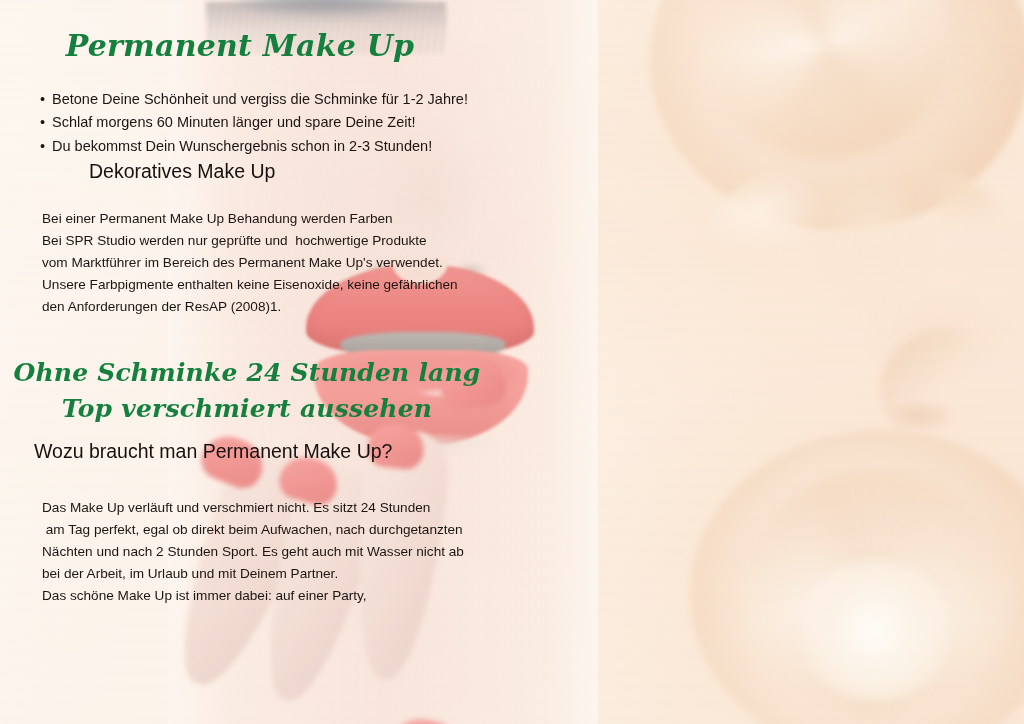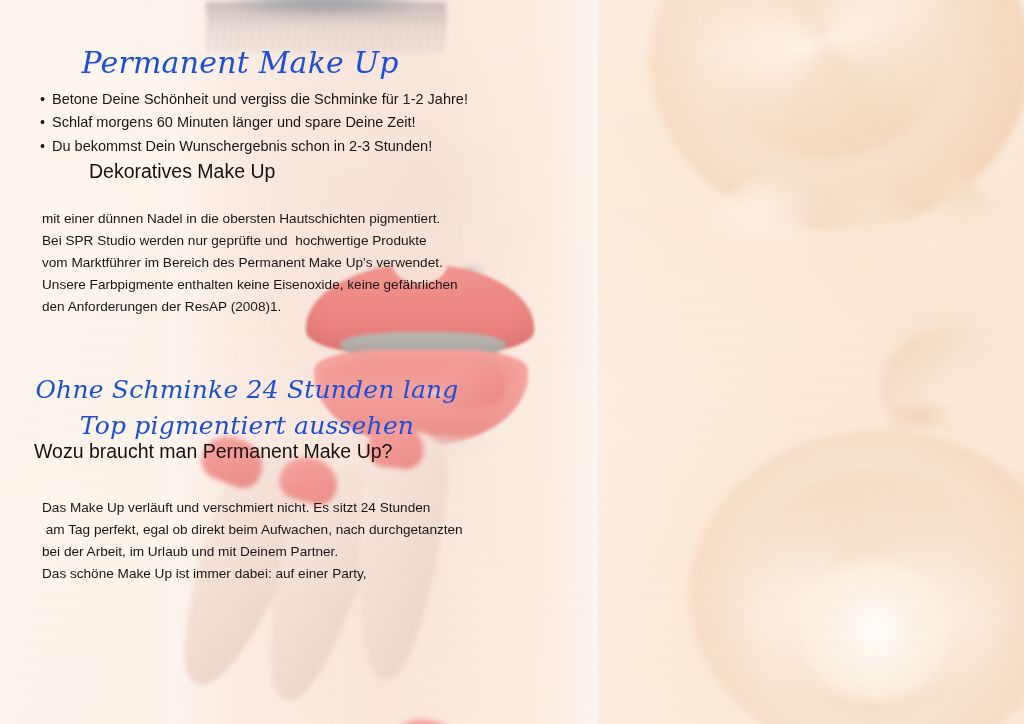--- a/index.html
+++ b/index.html
@@ -169,24 +169,23 @@
 
   
   #content{position:absolute;inset:0;}
 
   .col{position:absolute;}
   #col-left{left:0;top:0;width:520px;height:724px;}
   #col-right{left:528px;top:0;width:496px;height:724px;}
 
   .script-title{
     font-family:"DejaVu Serif",serif;
-    font-weight:normal;font-style:italic;
-    color:#1d4ed8;
+    font-weight:bold;font-style:italic;
+    color:#15803d;
     letter-spacing:.2px;
-    margin-top:17px;
   }
   #title-main{
     position:absolute;left:0;top:30px;width:480px;
     text-align:center;font-size:30px;line-height:1.05;
   }
   .bullets{
     position:absolute;left:40px;top:88px;width:460px;
     font-size:14.5px;line-height:1.62;color:#1b1513;
   }
   .bullets .bullet{display:flex;align-items:flex-start;}
@@ -265,37 +264,38 @@
         </div>
         <div class="bullet">
           <span class="dot">•</span>
           <span>Du bekommst Dein Wunschergebnis schon in 2-3 Stunden!</span>
         </div>
       </div>
 
       <div class="h-sub" id="h-dekoratives">Dekoratives Make Up</div>
 
       <div class="body-block" id="p-behandlung">
-        <span class="line">mit einer dünnen Nadel in die obersten Hautschichten pigmentiert.</span>
+        <span class="line">Bei einer Permanent Make Up Behandung werden Farben</span>
         <span class="line">Bei SPR Studio werden nur geprüfte und  hochwertige Produkte</span>
         <span class="line">vom Marktführer im Bereich des Permanent Make Up's verwendet.</span>
         <span class="line">Unsere Farbpigmente enthalten keine Eisenoxide, keine gefährlichen</span>
         <span class="line">den Anforderungen der ResAP (2008)1.</span>
       </div>
 
       <div class="script-title" id="title-ohne">
         <div>Ohne Schminke 24 Stunden lang</div>
-        <div>Top pigmentiert aussehen</div>
+        <div>Top verschmiert aussehen</div>
       </div>
 
       <div class="h-sub" id="h-wozu">Wozu braucht man Permanent Make Up?</div>
 
       <div class="body-block" id="p-wozu">
         <span class="line">Das Make Up verläuft und verschmiert nicht. Es sitzt 24 Stunden</span>
         <span class="line"> am Tag perfekt, egal ob direkt beim Aufwachen, nach durchgetanzten</span>
+        <span class="line">Nächten und nach 2 Stunden Sport. Es geht auch mit Wasser nicht ab</span>
         <span class="line">bei der Arbeit, im Urlaub und mit Deinem Partner.</span>
         <span class="line">Das schöne Make Up ist immer dabei: auf einer Party,</span>
       </div>
     </div>
 
     <div class="col" id="col-right">
 
       
       
 

